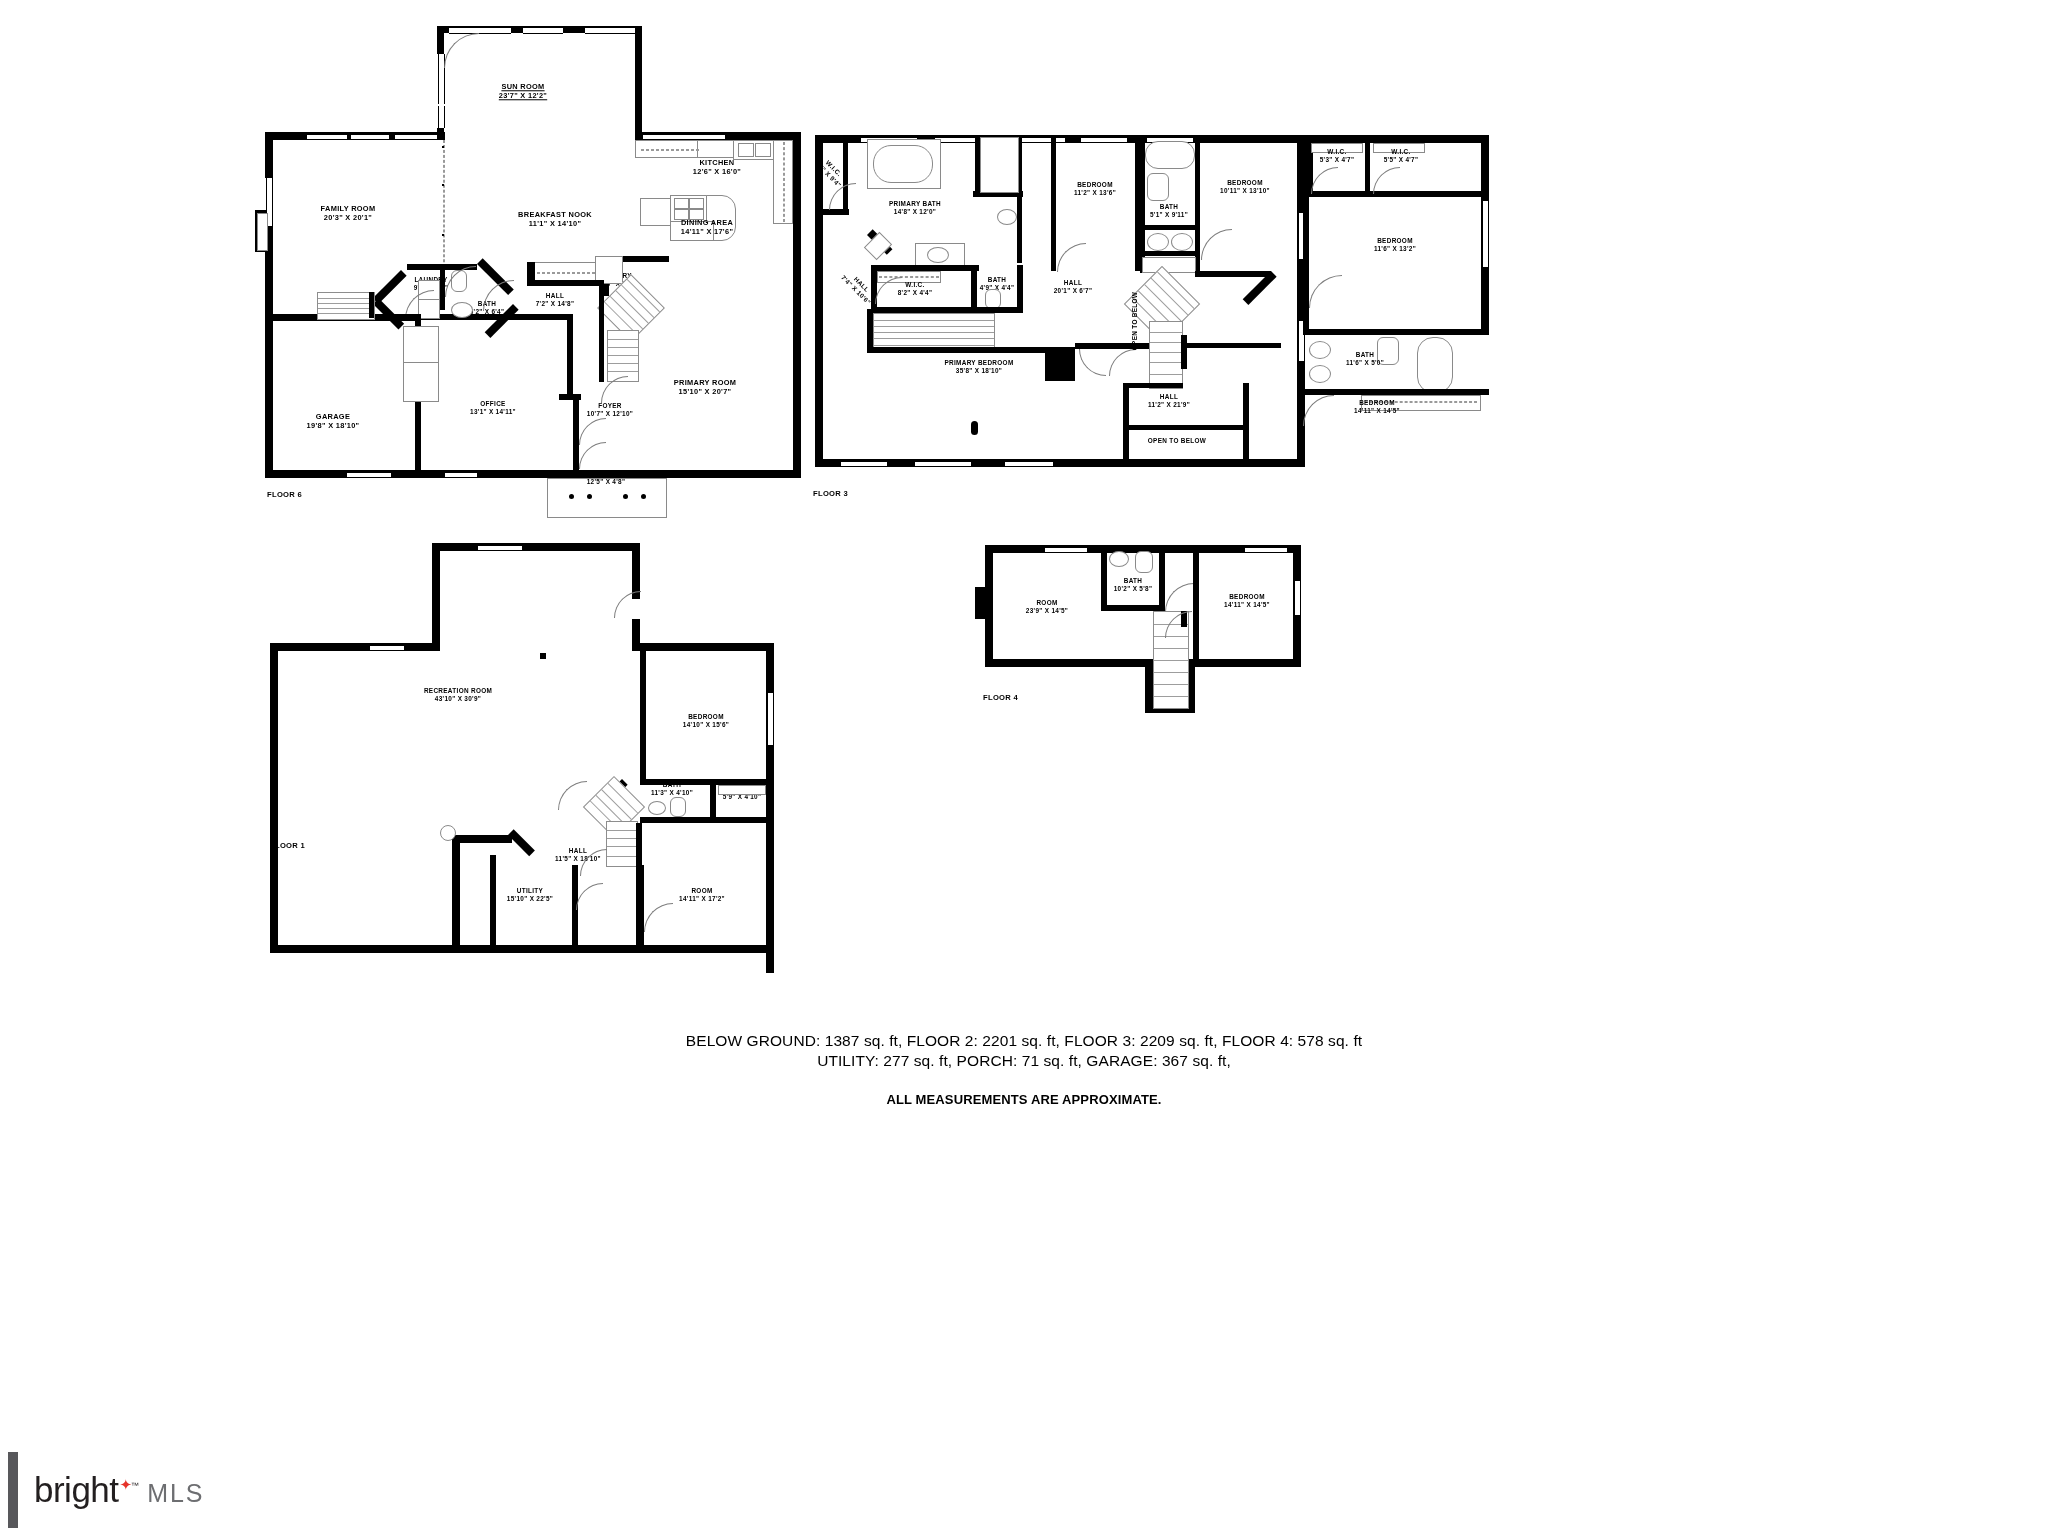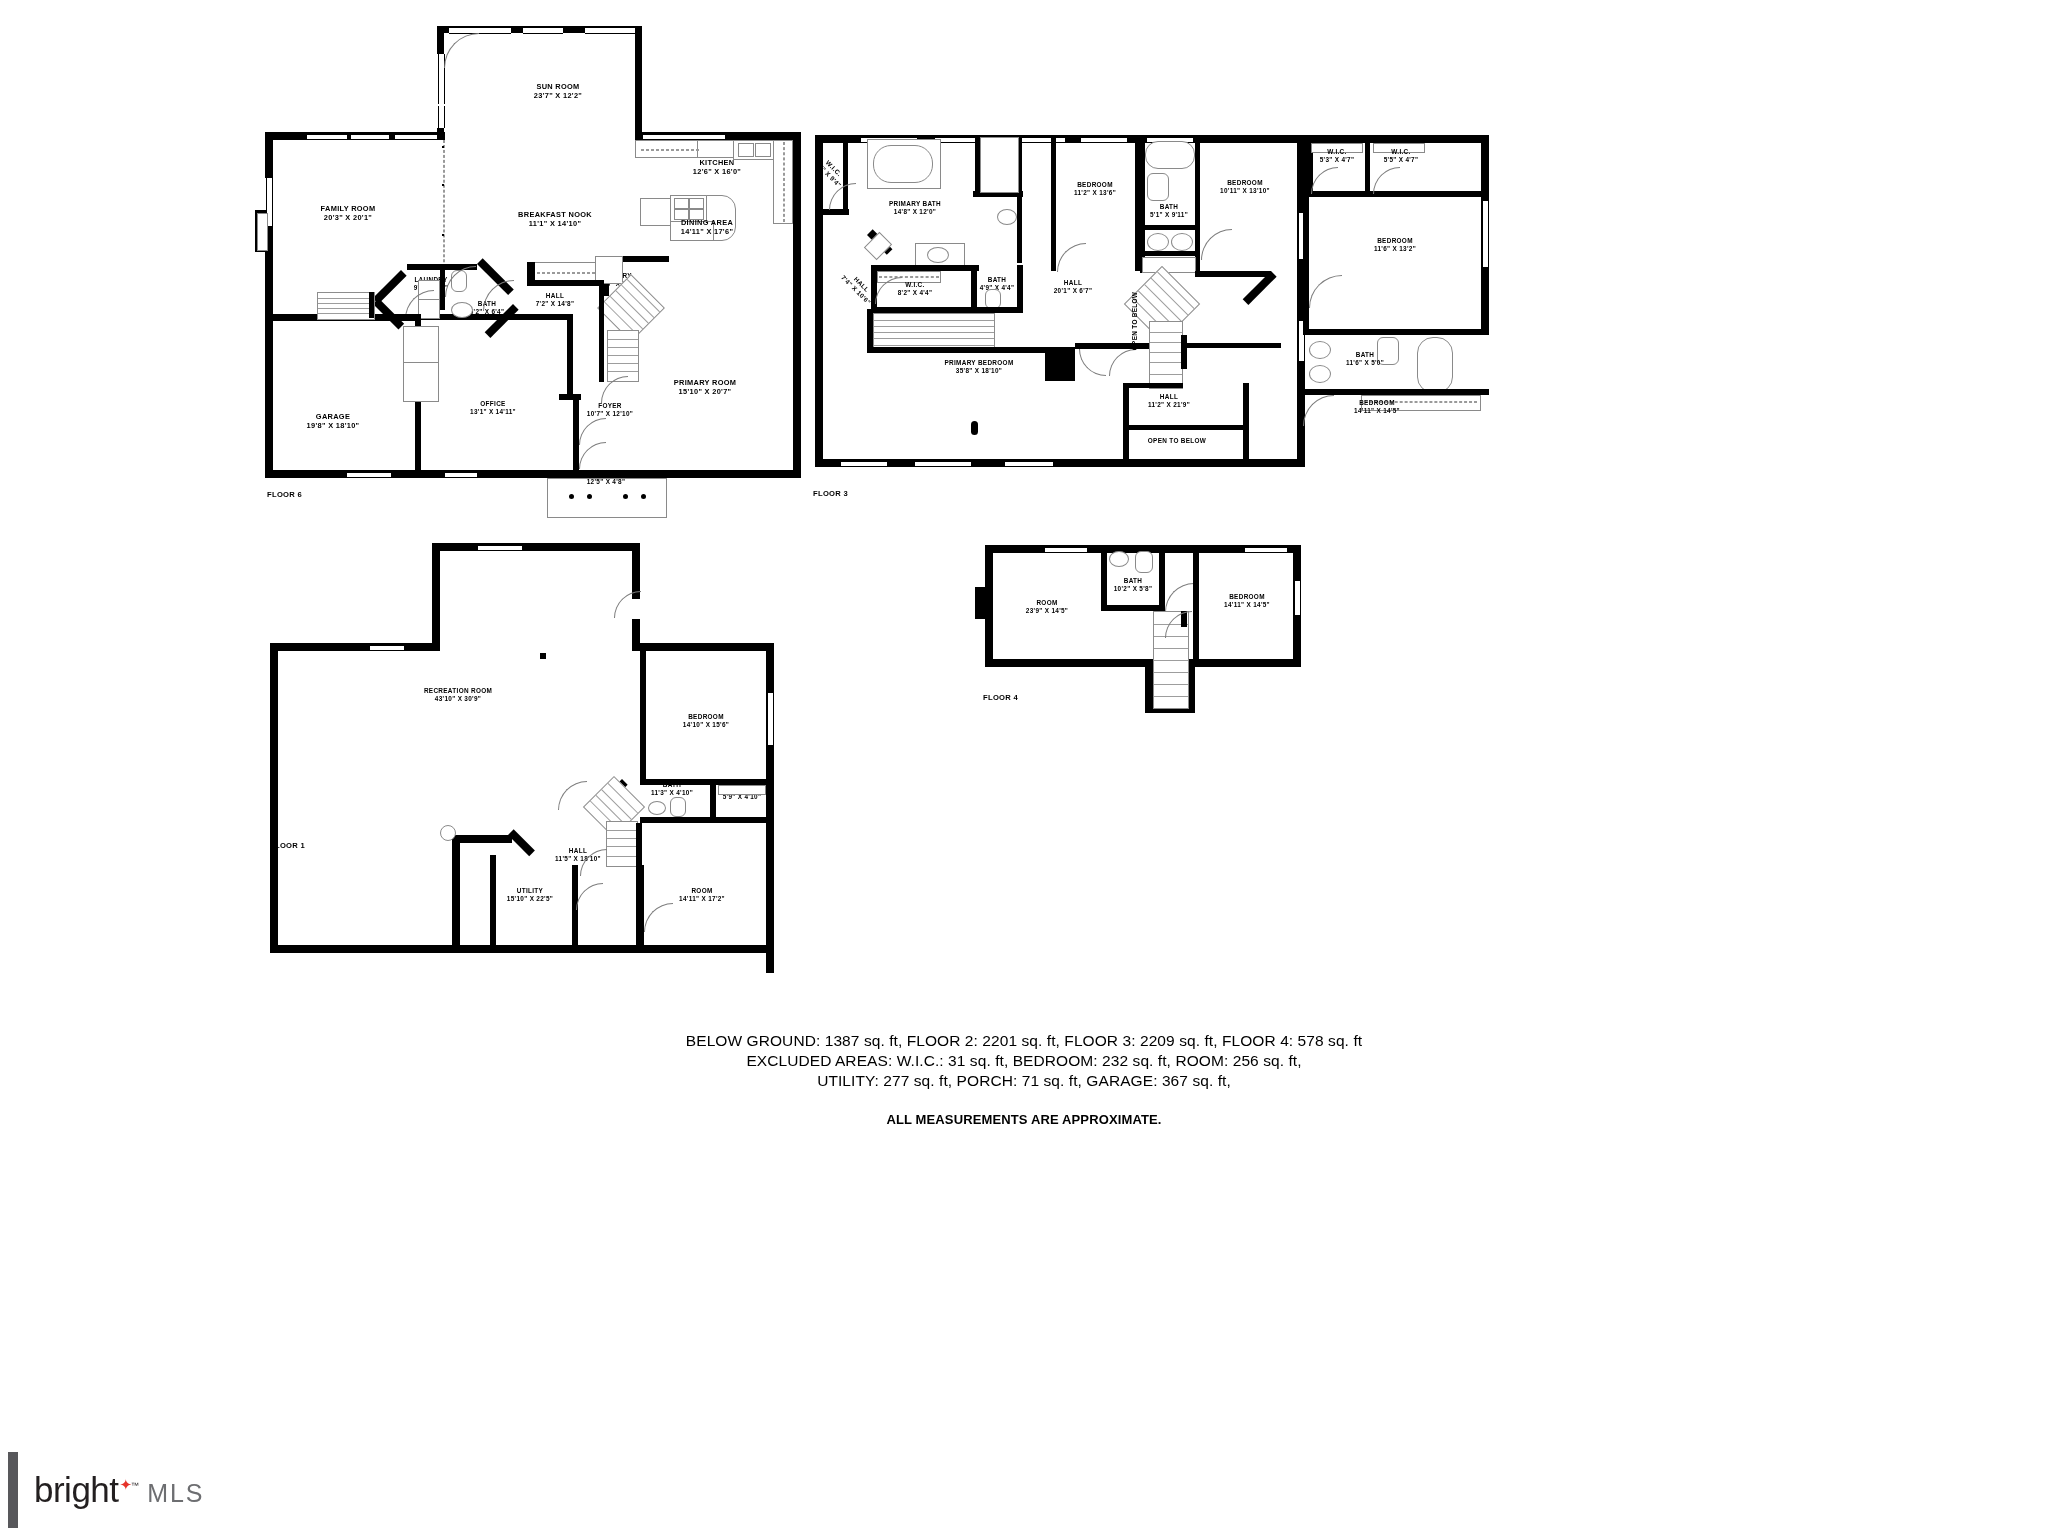--- a/index.html
+++ b/index.html
@@ -65,21 +65,21 @@
   <div class="win" style="left:268px;top:9px;width:40px;height:5px;"></div>
   <div class="win" style="left:330px;top:9px;width:50px;height:5px;"></div>
   <div class="w" style="left:182px;top:8px;width:7px;height:28px;"></div>
   <div class="w" style="left:380px;top:8px;width:7px;height:108px;"></div>
   <div class="winv" style="left:183px;top:36px;width:5px;height:28px;"></div>
   <div class="door" style="left:189px;top:15px;width:34px;height:34px;"></div>
   <div class="winv" style="left:183px;top:64px;width:5px;height:22px;"></div>
   <div class="winv" style="left:183px;top:88px;width:5px;height:22px;"></div>
   <div class="w" style="left:182px;top:110px;width:7px;height:12px;"></div>
 
-  <div class="lbl" style="left:303px;top:74px;">
+  <div class="lbl" style="left:268px;top:74px;text-decoration:underline;">
     <span class="n">SUN ROOM</span>
     <span class="d">23'7" X 12'2"</span>
   </div>
 
   <div class="w" style="left:10px;top:114px;width:180px;height:8px;"></div>
   <div class="win" style="left:52px;top:116px;width:40px;height:4px;"></div>
   <div class="win" style="left:96px;top:116px;width:38px;height:4px;"></div>
   <div class="win" style="left:140px;top:116px;width:42px;height:4px;"></div>
   <div class="w" style="left:380px;top:114px;width:165px;height:8px;"></div>
   <div class="win" style="left:388px;top:116px;width:82px;height:4px;"></div>
@@ -594,21 +594,20 @@
     <span class="n">BEDROOM</span>
     <span class="d">14'11" X 14'5"</span>
   </div>
   <div class="door" style="left:190px;top:76px;width:26px;height:26px;"></div>
 
   <div class="floortag" style="left:8px;top:158px;">FLOOR 4</div>
 </div>
 
 <div id="summary" style="top:1030px;">
   <div class="line">BELOW GROUND: 1387 sq. ft, FLOOR 2: 2201 sq. ft, FLOOR 3: 2209 sq. ft, FLOOR 4: 578 sq. ft</div>
-  <div class="line">EXCLUDED AREAS: W.I.C.: 31 sq. ft, BEDROOM: 232 sq. ft, ROOM: 256 sq. ft,</div>
   <div class="line">UTILITY: 277 sq. ft, PORCH: 71 sq. ft, GARAGE: 367 sq. ft,</div>
   <div class="appx">ALL MEASUREMENTS ARE APPROXIMATE.</div>
 </div>
 
 <div id="logo">
   <div class="bar"></div>
   <div class="txt">
     <span>bright</span>
     <span class="star">✦</span>
     <span class="tm">™</span>

